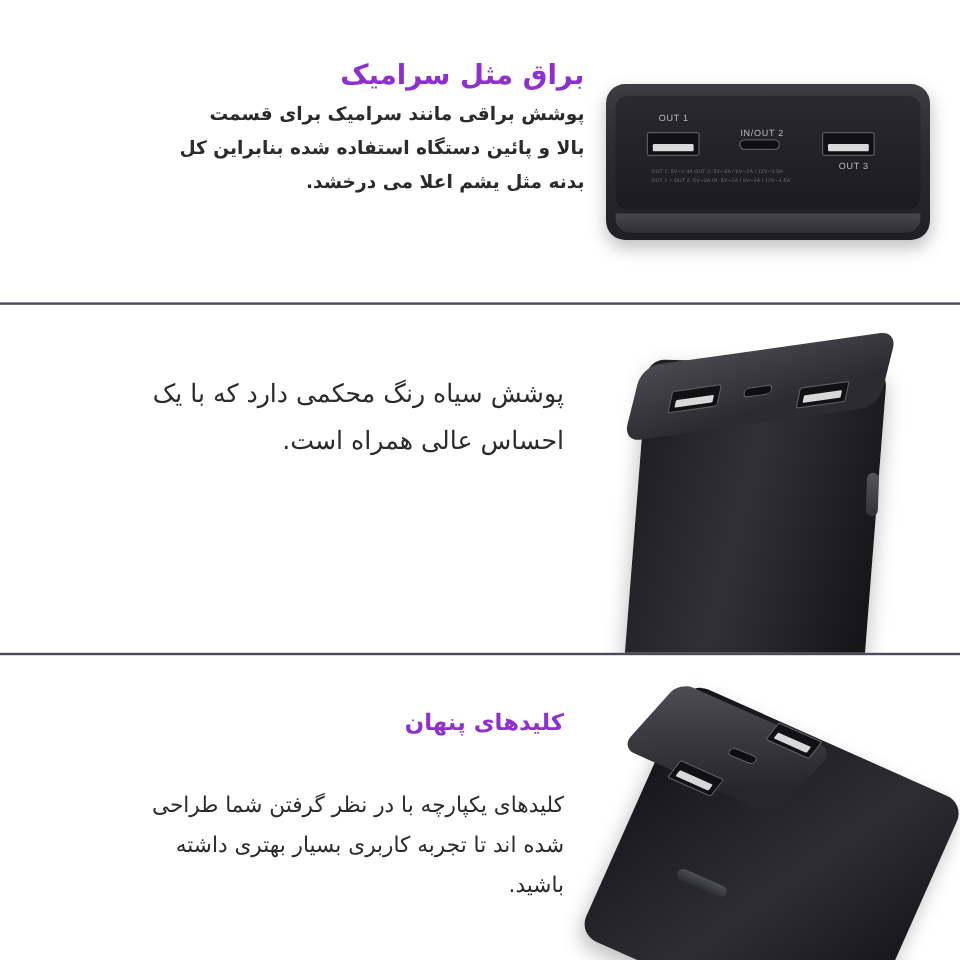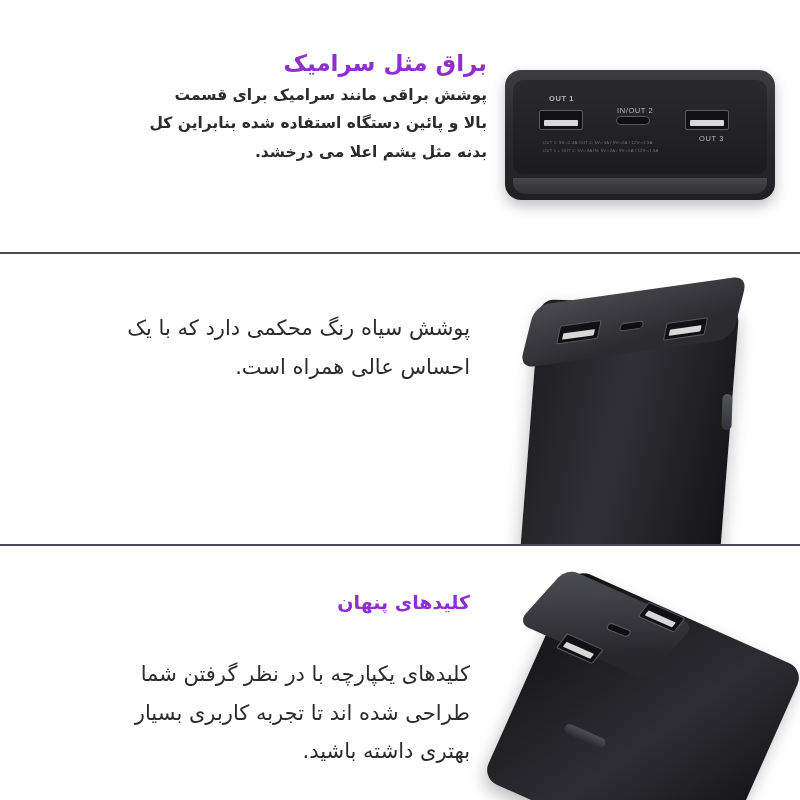--- a/index.html
+++ b/index.html
@@ -64,21 +64,21 @@
   .s1-text .body-text { font-size: 15.5px; font-weight: bold; }
 
   
   .s2-text { top: 55px; right: 330px; width: 375px; }
   .s2-text .heading { font-size: 23px; margin-bottom: 38px; }
   .s2-text .body-text { font-size: 21px; }
 
   
   .s3-text { top: 42px; right: 330px; width: 375px; }
   .s3-text .heading { font-size: 19px; margin-bottom: 38px; }
-  .s3-text .body-text { font-size: 21px; }
+  .s3-text .body-text { font-size: 18px; }
 
   
   .prod1 {
     position: absolute;
     top: 70px;
     left: 505px;
     width: 270px;
     height: 130px;
   }
   .prod1 .shell {
@@ -251,21 +251,21 @@
 </head>
 <body>
 
 <div class="page">
 
   <div class="section section-1">
 
     <div class="prod1">
       <div class="shell"></div>
       <div class="face">
-        <span class="port-label" style="left:36px; top:14px;font-weight:bold;">OUT 1</span>
+        <span class="port-label" style="left:36px; top:14px;">OUT 1</span>
         <span class="port-label" style="left:104px; top:26px;text-align:center;">IN/OUT 2</span>
         <span class="port-label" style="left:186px; top:14px;margin-top:40px;">OUT 3</span>
 
         <span class="usb-a" style="left:26px; top:30px;"></span>
         <span class="usb-c" style="left:103px; top:36px;"></span>
         <span class="usb-a" style="left:172px; top:30px;"></span>
 
         <span class="fineprint" style="left:30px; top:60px;">OUT 1: 5V⎓2.4A   OUT 2: 5V⎓3A / 9V⎓2A / 12V⎓1.5A</span>
         <span class="fineprint" style="left:30px; top:68px;">OUT 1 + OUT 2: 5V⎓3A   IN: 5V⎓2A / 9V⎓2A / 12V⎓1.5A</span>
       </div>

